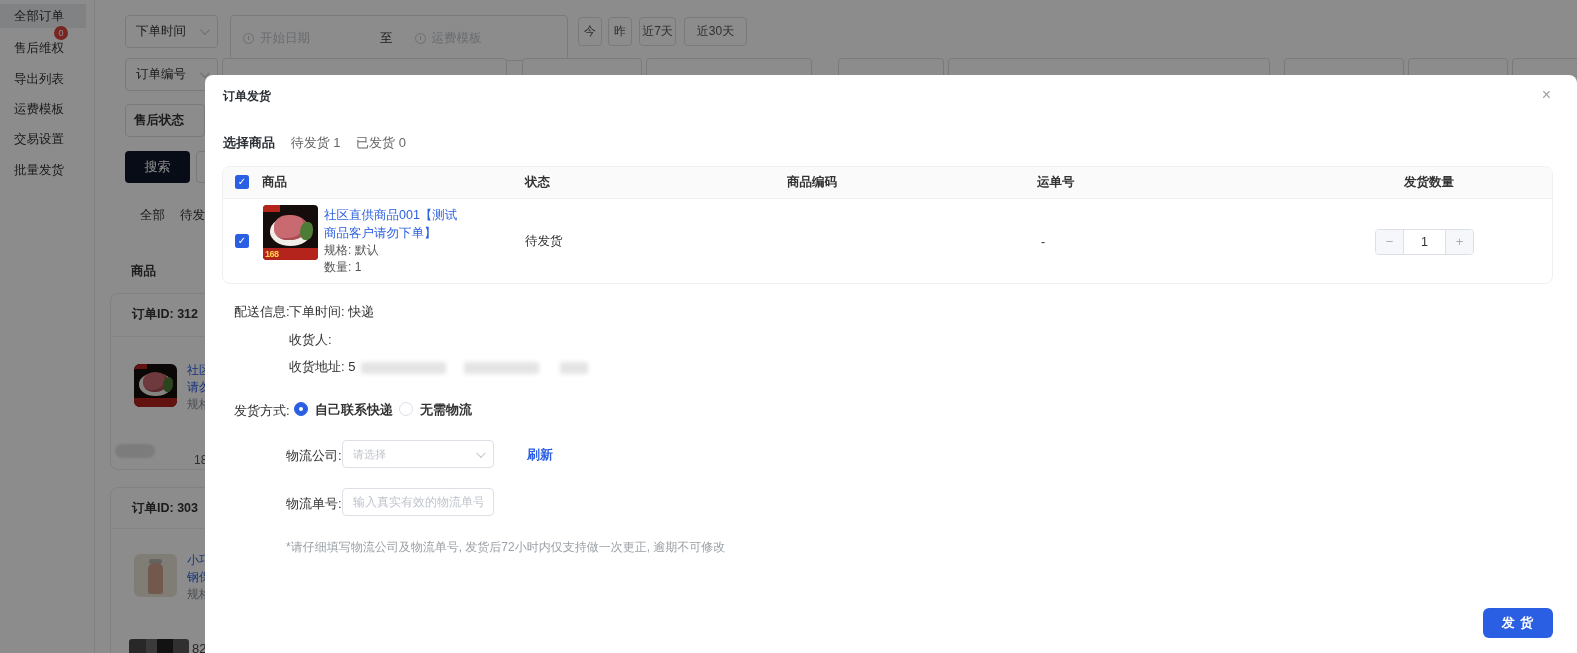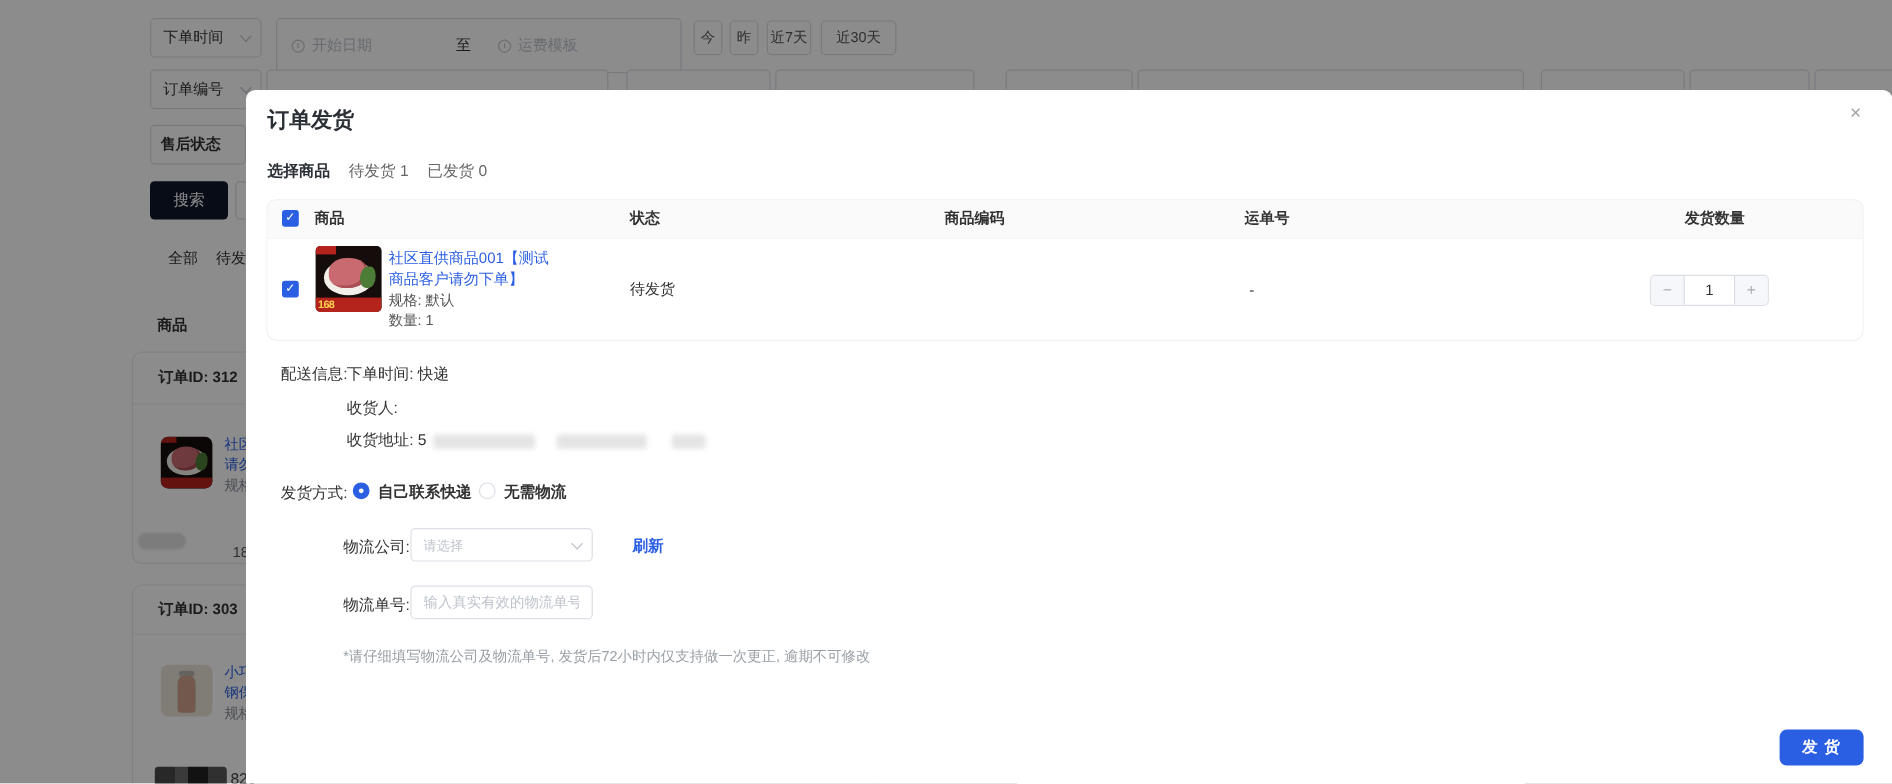--- a/index.html
+++ b/index.html
@@ -40,21 +40,21 @@
   .thumb.bottle { background:#e9e3d7; }
   .thumb.bottle .body { position:absolute; left:32%; top:22%; width:36%; height:70%; background:#cfa18c; border-radius:6px 6px 3px 3px; }
   .thumb.bottle .cap { position:absolute; left:36%; top:12%; width:28%; height:12%; background:#b9b4ad; border-radius:3px; }
   .thumb.dark { background:linear-gradient(90deg,#4a4a4a 0 28%,#6a6a6a 28% 46%,#222 46% 74%,#585858 74%); border-radius:3px; }
 
   
   .overlay { position:absolute; inset:0; background:rgba(0,0,0,0.45); z-index:5; }
 
   
   .modal { position:absolute; left:205px; top:75px; width:1372px; height:578px; background:#fff; border-radius:8px 8px 0 0; z-index:10; }
-  .m-title { position:absolute; left:18px; top:13px; font-size:18px; font-weight:600; color:#2b2f36; }
+  .m-title { position:absolute; left:18px; top:13px; font-size:12px; font-weight:600; color:#2b2f36; }
   .m-close { position:absolute; right:26px; top:10px; font-size:16px; color:#9aa0a6; cursor:pointer; line-height:20px; }
   .m-selrow { position:absolute; left:18px; top:59px; font-size:13px; color:#666; }
   .m-selrow b { color:#2b2f36; font-weight:bold; margin-right:12px; }
   .m-selrow span { margin-right:12px; }
 
   .m-table { position:absolute; left:17px; top:91px; width:1331px; border:1px solid #f0f0f2; border-radius:8px; }
   .t-head { position:relative; height:31px; background:#fafafa; border-radius:8px 8px 0 0; font-size:12.5px; font-weight:bold; color:#333; }
   .t-head .h { position:absolute; top:0; height:31px; line-height:31px; }
   .t-row { position:relative; height:85px; border-top:1px solid #f0f0f2; background:#fff; border-radius:0 0 8px 8px; }
   .cbx { position:absolute; width:14px; height:14px; background:#2b5fe3; border-radius:2.5px; color:#fff; font-size:10px; line-height:14px; text-align:center; }
@@ -85,20 +85,29 @@
   .m-note { position:absolute; left:81px; top:464px; font-size:12px; color:#9aa0a6; }
   .m-submit { position:absolute; right:24px; top:533px; width:70px; height:30px; background:#2b5fe3; color:#fff; border:none; border-radius:6px; font-size:13px; font-weight:bold; letter-spacing:1px; cursor:pointer; }
 </style>
 </head>
 <body>
 
 <div class="stage">
 
   <div class="bg">
 
+    <div class="sidebar">
+      <div class="side-item active" style="top:4px;">全部订单</div>
+      <div class="side-item" style="top:36px;">售后维权</div>
+      <div class="side-badge">0</div>
+      <div class="side-item" style="top:67px;">导出列表</div>
+      <div class="side-item" style="top:97px;">运费模板</div>
+      <div class="side-item" style="top:127px;">交易设置</div>
+      <div class="side-item" style="top:158px;">批量发货</div>
+    </div>
 
     <div class="ctl" style="left:125px; top:15px; width:93px; height:33px; padding:0 10px; justify-content:space-between;">
       <span>下单时间</span>
       <span class="chev"></span>
     </div>
     <div class="ctl" style="left:230px; top:15px; width:338px; height:46px; padding:0 12px;">
       <span class="clock"></span>
       <span class="ph">开始日期</span>
       <span style="margin:0 22px 0 70px; color:#333;">至</span>
       <span class="clock"></span>

